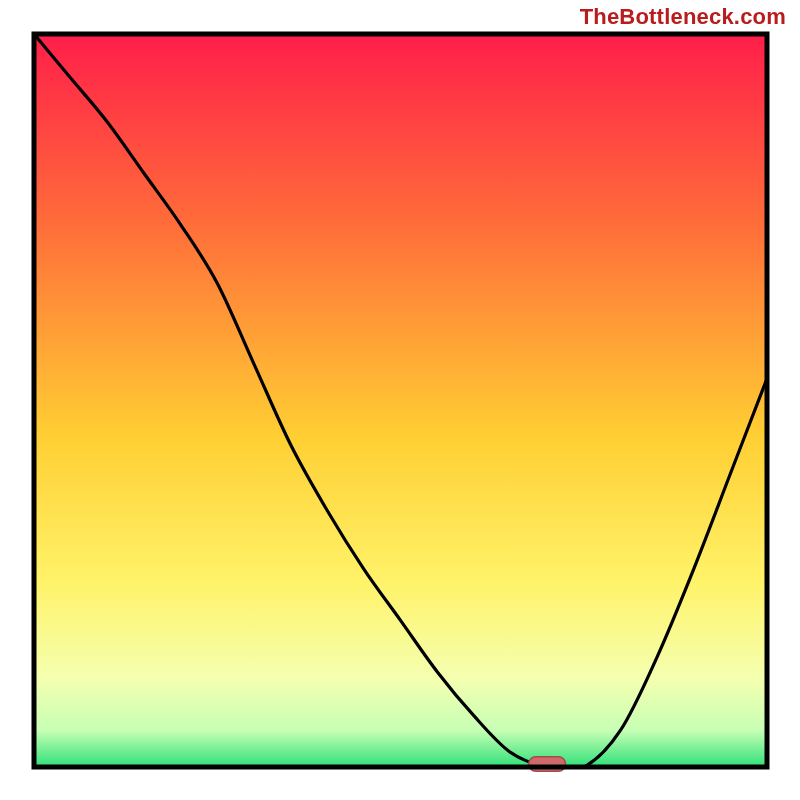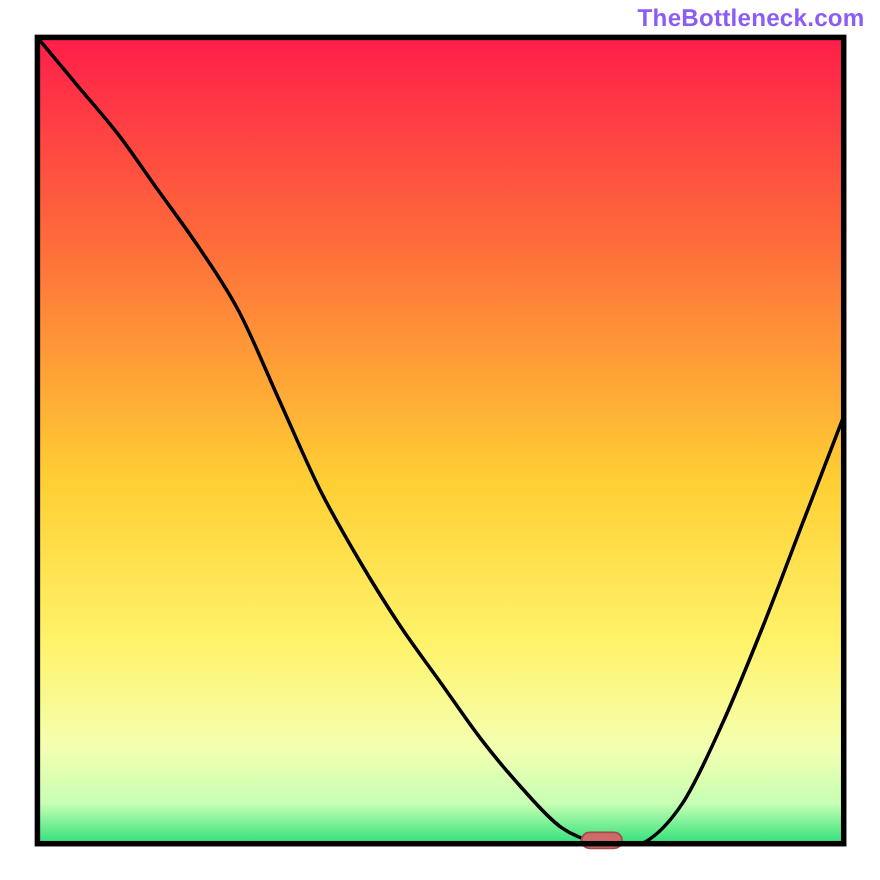--- a/index.html
+++ b/index.html
@@ -15,21 +15,21 @@
     position: relative;
     width: 800px;
     height: 800px;
   }
   .watermark {
     position: absolute;
     top: 4px;
     right: 14px;
     font-size: 22px;
     font-weight: 600;
-    color: #8b5cf6;
+    color: #b91c1c;
     letter-spacing: 0.2px;
     user-select: none;
   }
   svg.chart {
     position: absolute;
     left: 0;
     top: 0;
     width: 800px;
     height: 800px;
     display: block;

